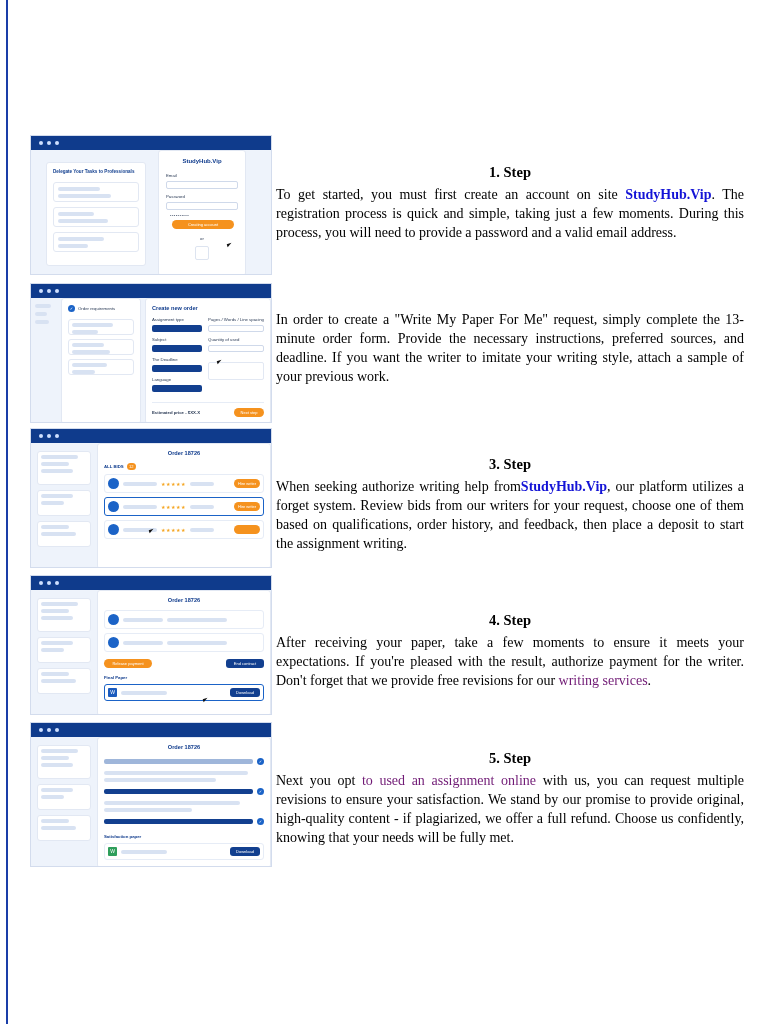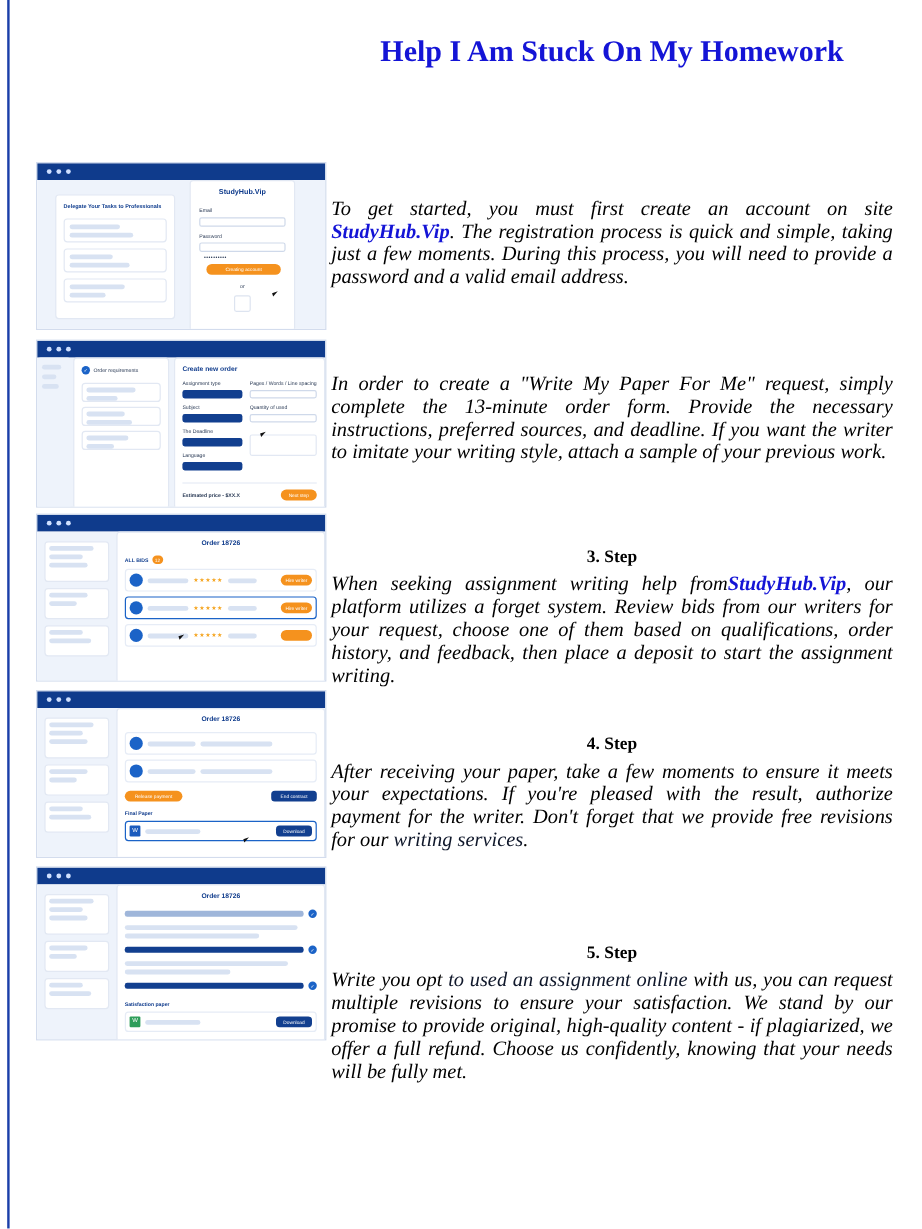--- a/index.html
+++ b/index.html
@@ -39,28 +39,27 @@
     width: 468px;
   }
   .step-head {
     text-align: center;
     font-weight: bold;
     font-size: 14.5px;
     color: #000;
     margin-bottom: 4px;
   }
   .step-body {
-    font-size: 17px;
+    font-size: 14px;
     line-height: 19px;
     color: #000;
     text-align: justify;
-    font-style: italic;
   }
   .step-body .brand { color: #1414d6; font-weight: bold; }
-  .step-body .lnk { color: #0f172a; }
+  .step-body .lnk { color: #701a75; }
 
   
   .shot {
     position: absolute;
     left: 30px;
     width: 242px;
     background: #ffffff;
     border: 1px solid #d3dced;
     overflow: hidden;
   }
@@ -121,21 +120,20 @@
   .doc-ico { width:9px;height:9px;background:#1b5bbd;color:#fff;font-size:5px;font-family:"Liberation Sans",sans-serif;text-align:center;line-height:9px;border-radius:1px;}
   .doc-ico.g { background:#2e9e5b; }
   .chk { width:7px;height:7px;border-radius:50%;background:#1b63c7;color:#fff;font-size:4px;line-height:7px;text-align:center;font-family:"DejaVu Sans",sans-serif;}
 </style>
 </head>
 <body>
 
 <div class="page">
   <div class="left-rule"></div>
 
-  <div class="title">Help I Am Stuck On My Homework</div>
 
   <div class="shot" style="top:135px; height:140px;">
     <div class="bar">
         <i></i>
         <i></i>
         <i></i>
       </div>
     <div class="body" style="height:126px;">
       <div class="panel" style="position:absolute;left:15px;top:12px;width:100px;height:104px;padding:6px;">
         <div class="tiny b" style="color:#123f8f;font-size:4.6px;">Delegate Your Tasks to Professionals</div>
@@ -393,35 +391,36 @@
         <div style="border:1px solid #e6ecf6;border-radius:3px;margin-top:3px;padding:3px;display:flex;align-items:center;gap:4px;">
           <span class="doc-ico g">W</span>
           <span class="ln" style="width:46px;"></span>
           <span class="btn-bl" style="width:30px;margin-left:auto;">Download</span>
         </div>
       </div>
     </div>
   </div>
 
   <div class="step-block" style="top:164px;">
+    <div class="step-head">1. Step</div>
     <div class="step-body"><span><span>To get started, you must first create an account on site </span><span class="brand">StudyHub.Vip</span><span>. The registration process is quick and simple, taking just a few moments. During this process, you will need to provide a password and a valid email address.</span></span></div>
   </div>
 
   <div class="step-block" style="top:310px;">
     <div class="step-body"><span><span>In order to create a "Write My Paper For Me" request, simply complete the 13-minute order form. Provide the necessary instructions, preferred sources, and deadline. If you want the writer to imitate your writing style, attach a sample of your previous work.</span></span></div>
   </div>
 
   <div class="step-block" style="top:456px;">
     <div class="step-head">3. Step</div>
-    <div class="step-body"><span><span>When seeking assignment writing help from</span><span class="brand">StudyHub.Vip</span><span>, our platform utilizes a forget system. Review bids from our writers for your request, choose one of them based on qualifications, order history, and feedback, then place a deposit to start the assignment writing.</span></span></div>
+    <div class="step-body"><span><span>When seeking authorize writing help from</span><span class="brand">StudyHub.Vip</span><span>, our platform utilizes a forget system. Review bids from our writers for your request, choose one of them based on qualifications, order history, and feedback, then place a deposit to start the assignment writing.</span></span></div>
   </div>
 
   <div class="step-block" style="top:612px;">
     <div class="step-head">4. Step</div>
     <div class="step-body"><span><span>After receiving your paper, take a few moments to ensure it meets your expectations. If you're pleased with the result, authorize payment for the writer. Don't forget that we provide free revisions for our </span><span class="lnk">writing services</span><span>.</span></span></div>
   </div>
 
-  <div class="step-block" style="top:786px;">
+  <div class="step-block" style="top:750px;">
     <div class="step-head">5. Step</div>
-    <div class="step-body"><span><span>Write you opt </span><span class="lnk">to used an assignment online</span><span> with us, you can request multiple revisions to ensure your satisfaction. We stand by our promise to provide original, high-quality content - if plagiarized, we offer a full refund. Choose us confidently, knowing that your needs will be fully met.</span></span></div>
+    <div class="step-body"><span><span>Next you opt </span><span class="lnk">to used an assignment online</span><span> with us, you can request multiple revisions to ensure your satisfaction. We stand by our promise to provide original, high-quality content - if plagiarized, we offer a full refund. Choose us confidently, knowing that your needs will be fully met.</span></span></div>
   </div>
 
 </div>
 
 </body></html>

